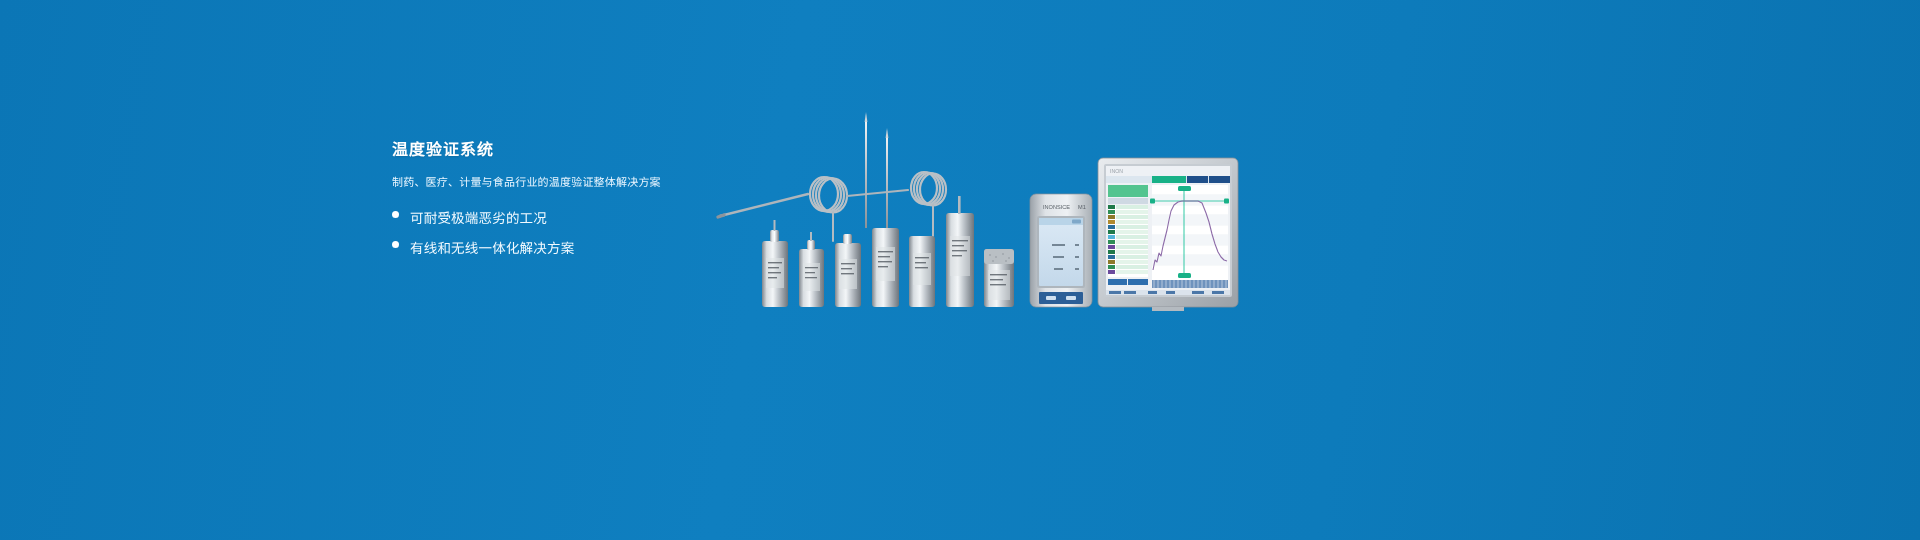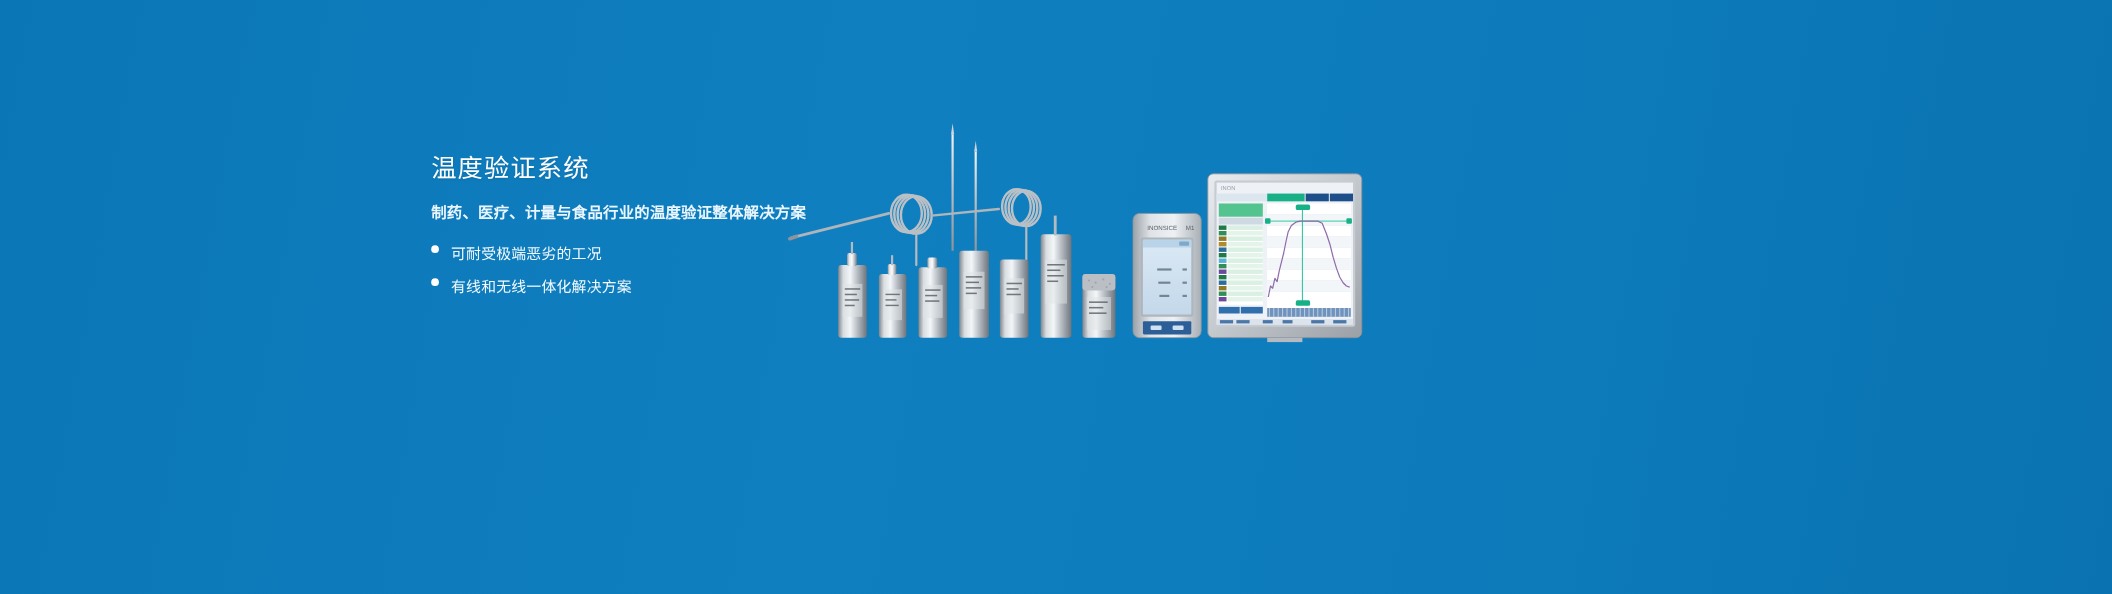--- a/index.html
+++ b/index.html
@@ -11,26 +11,26 @@
   }
   .banner{
     position:relative;width:1920px;height:540px;
     background:#0d7cbc;
     background-image:linear-gradient(100deg,#0b76b6 0%,#0f7fc0 40%,#0d7bbb 70%,#0a72b0 100%);
     overflow:hidden;
   }
   
   .copy{position:absolute;left:392px;top:140px;width:420px;color:#fff;}
   .title{
-    font-size:23px;font-weight:normal;letter-spacing:1px;
+    font-size:16px;font-weight:bold;letter-spacing:1px;
     line-height:1.2;margin:0 0 16px 0;color:#ffffff;
     text-shadow:0 1px 2px rgba(0,0,0,.12);
   }
   .subtitle{
-    font-size:14px;font-weight:bold;line-height:1.4;
+    font-size:11px;font-weight:normal;line-height:1.4;
     margin:0 0 20px 0;color:#eaf6ff;letter-spacing:.2px;white-space:nowrap;
   }
   .bullets{list-style:none;margin:0;padding:0;}
   .bullets li{
     display:flex;align-items:flex-start;
     font-size:13.5px;line-height:1.2;color:#f2faff;
     margin-bottom:14px;letter-spacing:.2px;white-space:nowrap;
   }
   .dot{
     width:7px;height:7px;border-radius:50%;

